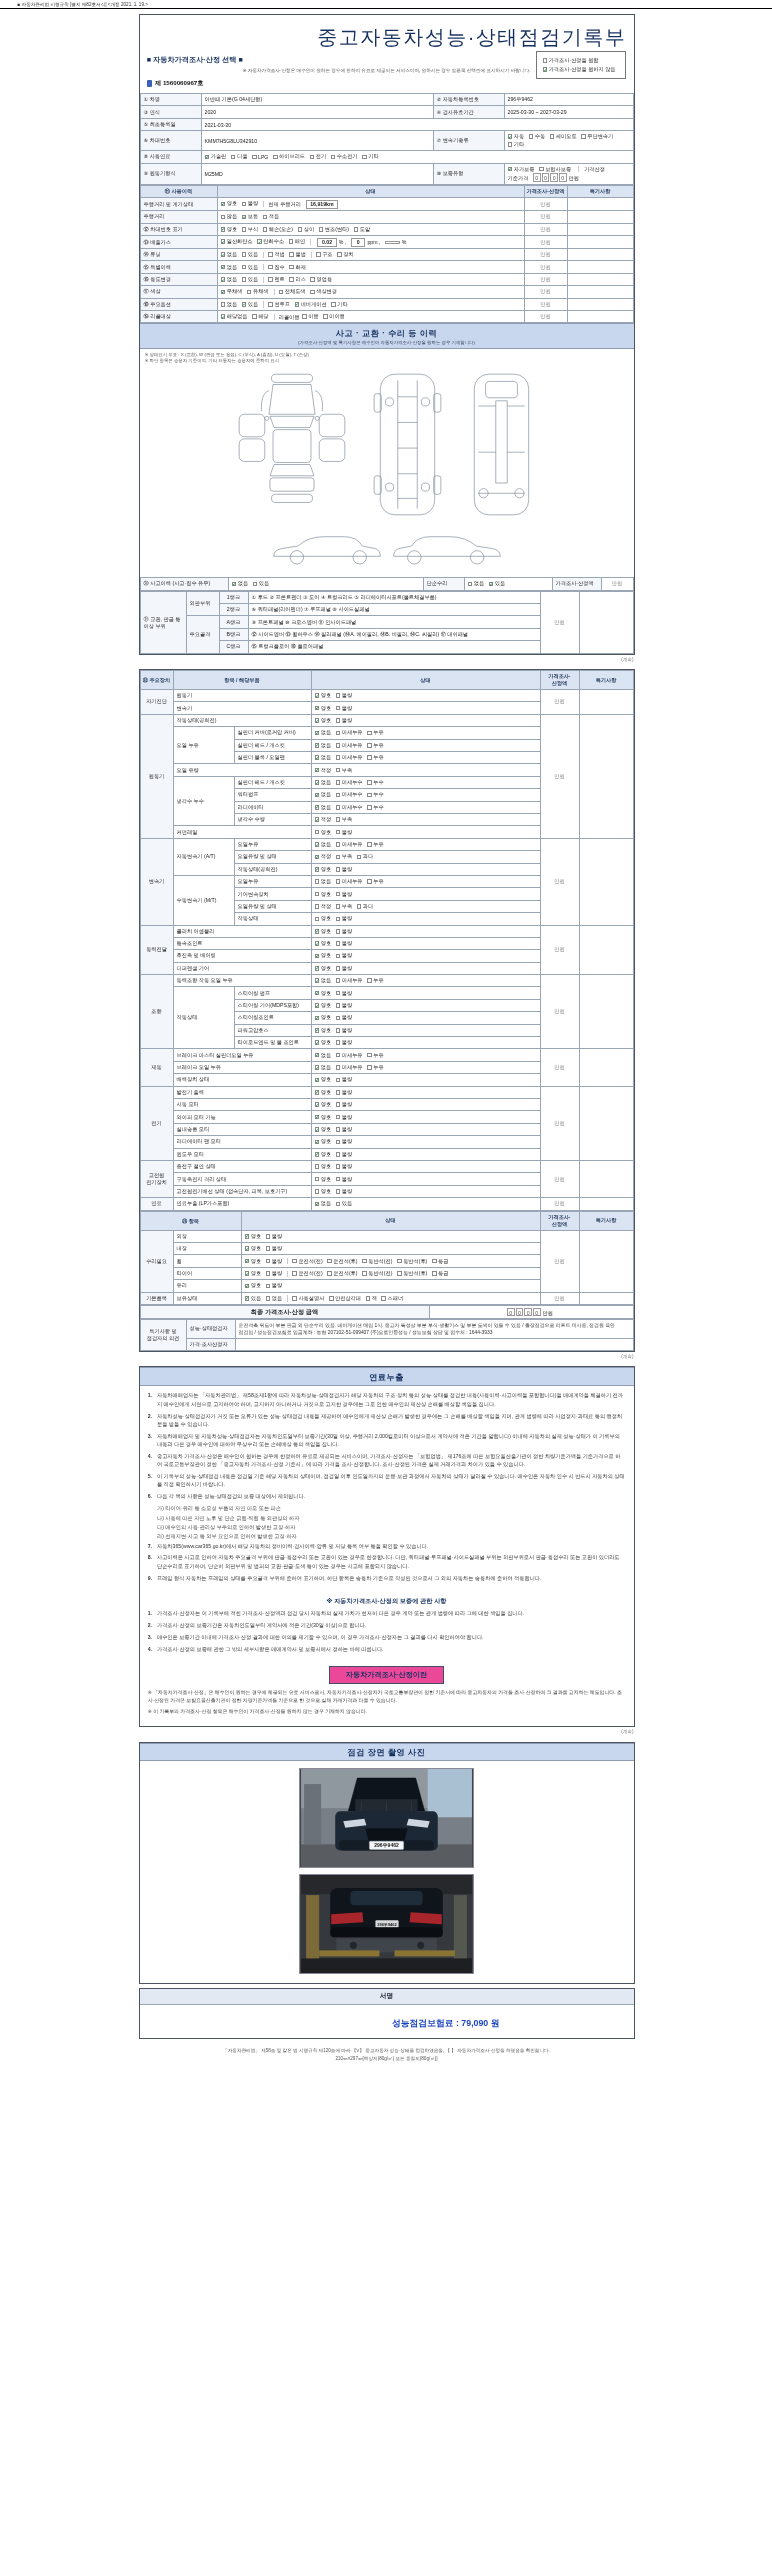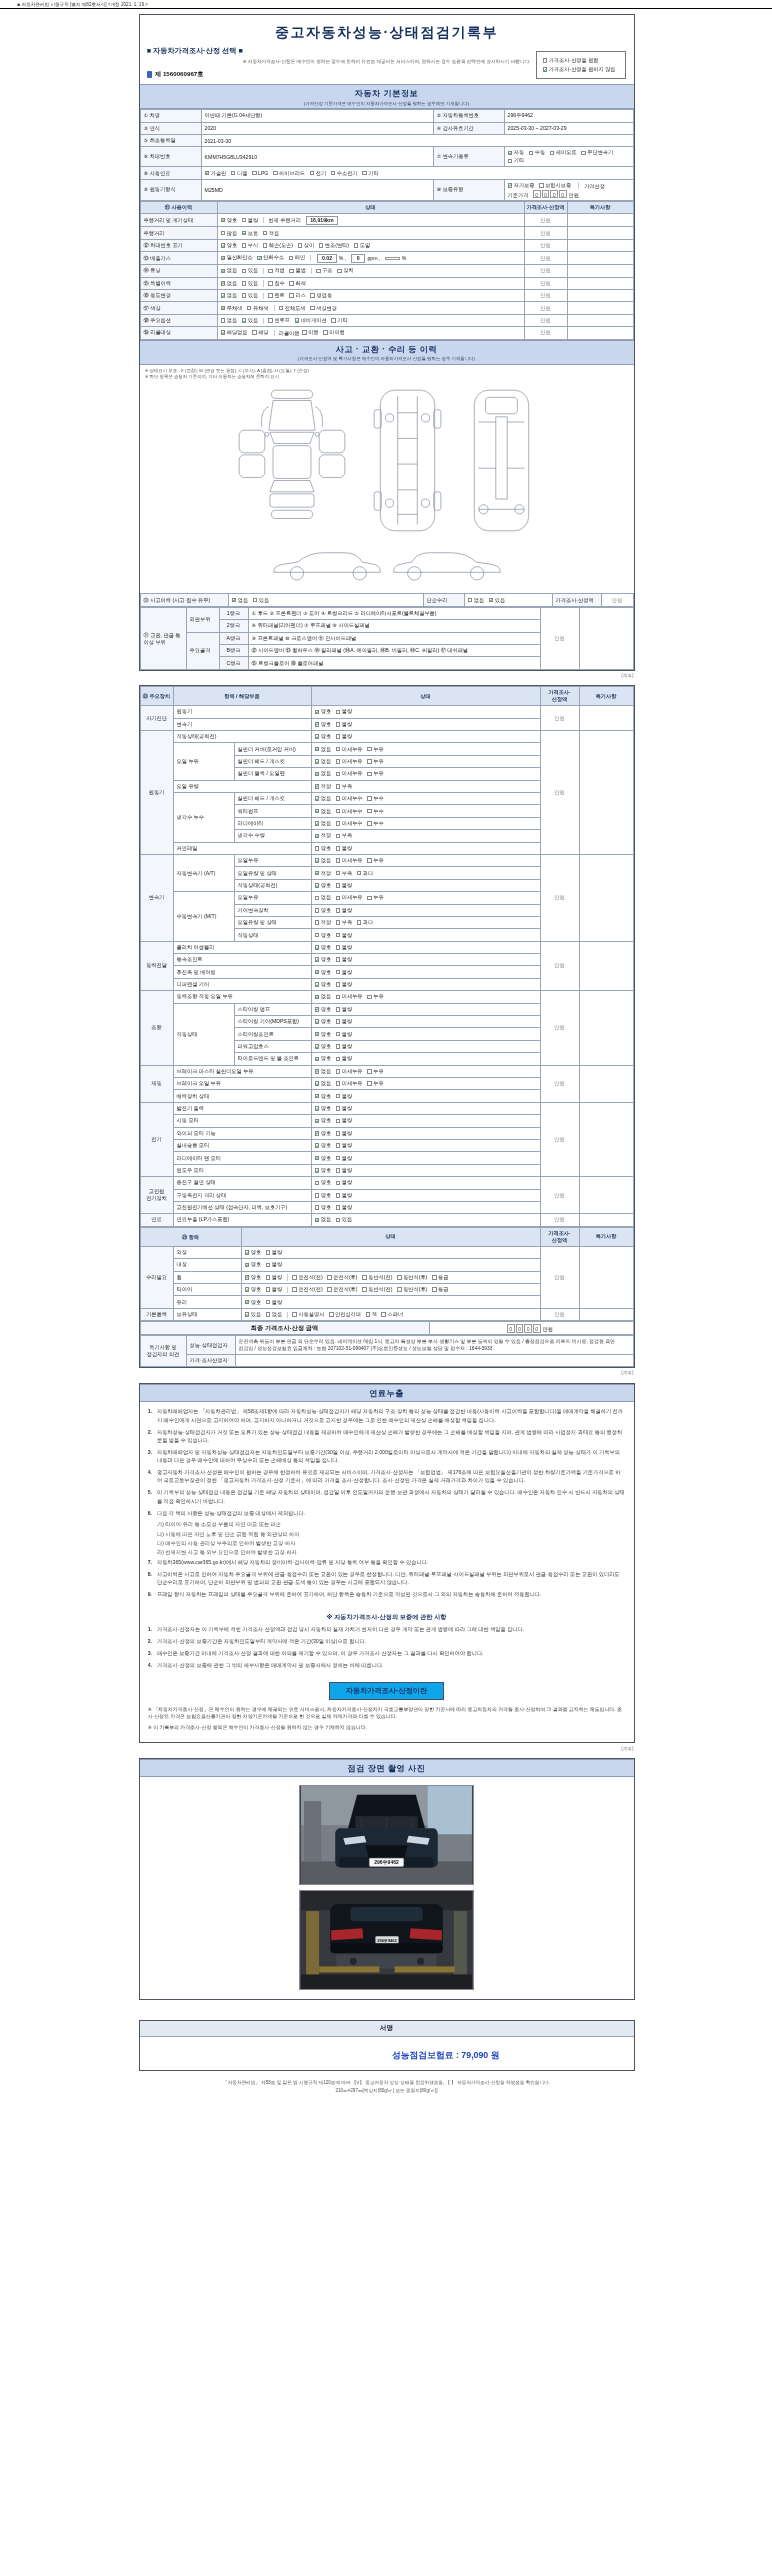--- a/index.html
+++ b/index.html
@@ -5,21 +5,21 @@
   *{box-sizing:border-box}
   html,body{margin:0;padding:0}
   body{width:773px;background:#ffffff;font-family:"Liberation Sans","DejaVu Sans",sans-serif;color:#222}
   .formref{font-size:4.6px;color:#333;padding:1.5px 0 1px 17.5px}
   .topline{border-bottom:1.5px solid #000;width:100%}
   .page{width:496px;margin:5.2px auto 0}
   .box{border:0.8px solid #4a5560;background:#fff;margin-bottom:2.1px}
   .cont{font-size:4.6px;color:#777;text-align:right;margin:1px 1px 7.2px}
   
   .hdr{padding:7.2px 7.2px 5.2px;position:relative}
-  .hdr h1{margin:2.1px 0 4.1px;text-align:center;font-size:14px;letter-spacing:1.5px;color:#16305f;font-weight:bold}
+  .hdr h1{margin:2.1px 0 4.1px;text-align:right;font-size:20px;letter-spacing:1.5px;color:#16305f;font-weight:normal}
   .hdr .sub{text-align:left;font-weight:bold;font-size:7.2px;color:#16305f}
   .hdr .note{text-align:center;font-size:4.6px;color:#555;margin-top:2.6px}
   .docno{font-size:6.2px;font-weight:bold;margin-top:6.2px;color:#111;display:flex;align-items:center;gap:2.6px}
   .docicon{width:5.7px;height:6.7px;background:#3a62b8;display:inline-block;border-radius:1px}
   .choicebox{position:absolute;right:7.2px;top:36px;border:0.5px solid #777;padding:3.1px 5.2px;font-size:5.2px;background:#fff}
   .choicebox .crow{margin:1.5px 0;white-space:nowrap}
   
   .secbar{background:#c9d7ee;border-top:0.5px solid #8e9db5;border-bottom:0.5px solid #8e9db5;text-align:center;padding:3.1px 2.1px 2.6px}
   .secbar .t{font-size:8.2px;font-weight:bold;color:#14305f;letter-spacing:0.5px}
   .secbar .n{font-size:4.4px;color:#33415c;margin-top:1.5px}
@@ -47,28 +47,28 @@
   .diagrams2{display:flex;justify-content:center;padding:0 0 5.2px}
   svg.diag{stroke:#7e8a99;fill:none;stroke-width:1.3}
   
   .ntxt{padding:5.2px 8.2px;font-size:5.2px;line-height:1.6;color:#333}
   .nitem{display:flex;margin-bottom:3.6px}
   .nno{width:9.3px;flex:none;font-weight:bold}
   .ntx{flex:1}
   .nsub{margin:1px 0 1px 9.3px;color:#444}
   .nhead{text-align:center;font-weight:bold;font-size:6.2px;color:#14305f;margin:6.2px 0 2.1px}
   .defwrap{text-align:center;padding:4.1px 8.2px 8.2px}
-  .defttl{display:inline-block;border:0.8px solid #44506b;padding:3.1px 15.5px;font-weight:bold;font-size:7.2px;color:#1b3263;background:#0ea5e9}
+  .defttl{display:inline-block;border:0.8px solid #44506b;padding:3.1px 15.5px;font-weight:bold;font-size:7.2px;color:#1b3263;background:#ec4899}
   .deftxt{text-align:left;font-size:4.9px;line-height:1.6;color:#333;margin-top:5.2px}
   .deftxt div{margin-bottom:2.6px}
   
   .photo-wrap{display:flex;flex-direction:column;align-items:center;gap:5.2px;padding:7.2px 0 9.3px}
   .photo{border:0.5px solid #889;background:#444;display:block}
   
-  .signsec{border:0.8px solid #4a5560;margin-top:20px}
+  .signsec{border:0.8px solid #4a5560;margin-top:4px}
   .signbar{background:#e3e9f3;border-bottom:0.5px solid #9aa6b5;text-align:center;font-weight:bold;font-size:6.7px;color:#223;padding:3.1px}
   .signbody{min-height:33px;position:relative}
   .feeline{position:absolute;right:134px;bottom:8.2px;font-size:8.8px;font-weight:bold;color:#1d46c0}
   
   .footer{text-align:center;font-size:4.6px;color:#555;margin:8.2px 0 18.5px;line-height:1.7}
 </style>
 </head>
 <body>
 
 <div class="formref">■ 자동차관리법 시행규칙 [별지 제82호서식] &lt;개정 2021. 1. 19.&gt;</div>
@@ -91,24 +91,20 @@
               <span class="cb"></span>
               <span class="cbl">가격조사·산정을 원함</span>
             </span></div>
           <div class="crow"><span class="cbw">
               <span class="cb on"></span>
               <span class="cbl">가격조사·산정을 원하지 않음</span>
             </span></div>
         </div>
     </div>
 
-    <div class="secbar">
-      <div class="t">자동차 기본정보</div>
-      <div class="n">(가격산정 기준가격은 매수인이 자동차가격조사·산정을 원하는 경우에만 기재합니다)</div>
-    </div>
 
     <table class="grid">
       <colgroup>
           <col style="width:61px">
           <col>
           <col style="width:71px">
           <col style="width:129px">
         </colgroup>
       <tbody>
         <tr>

